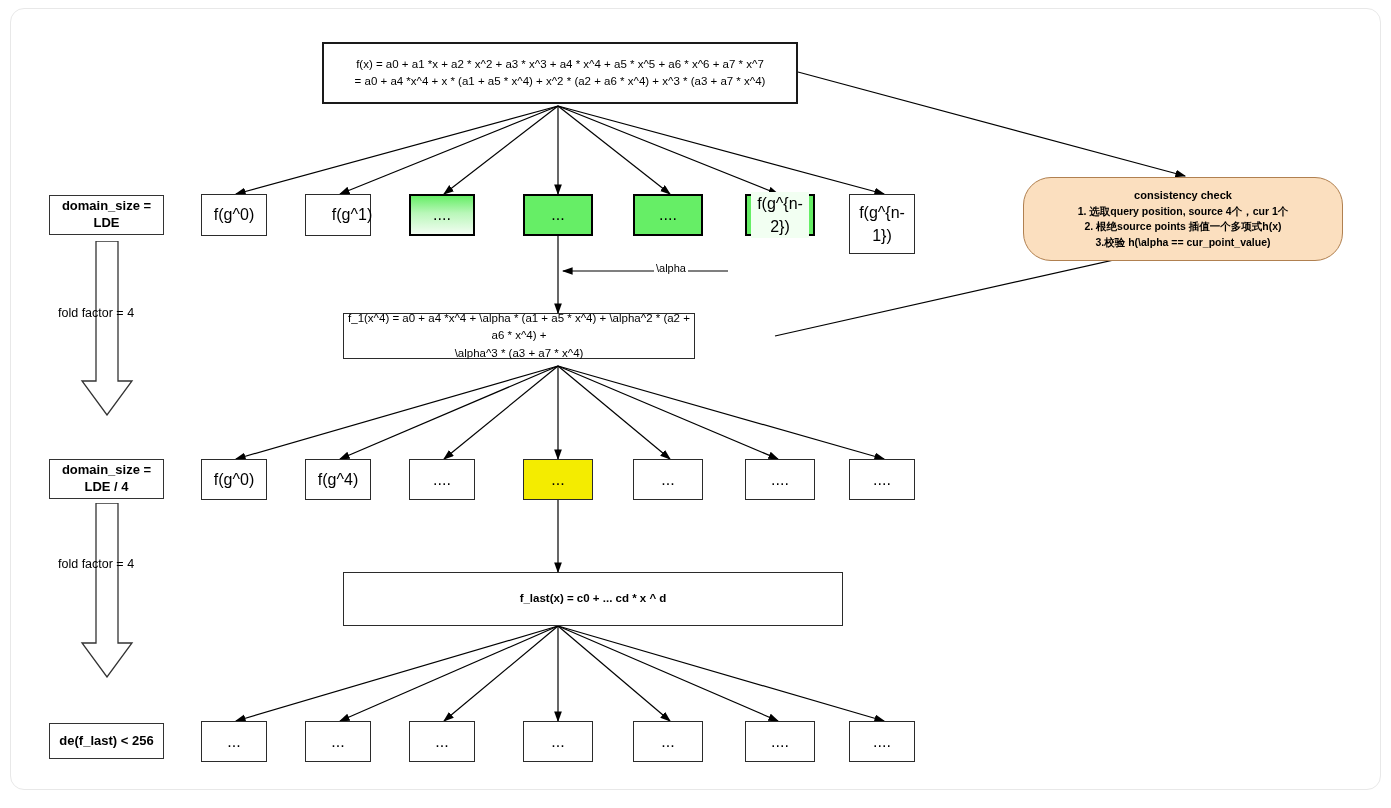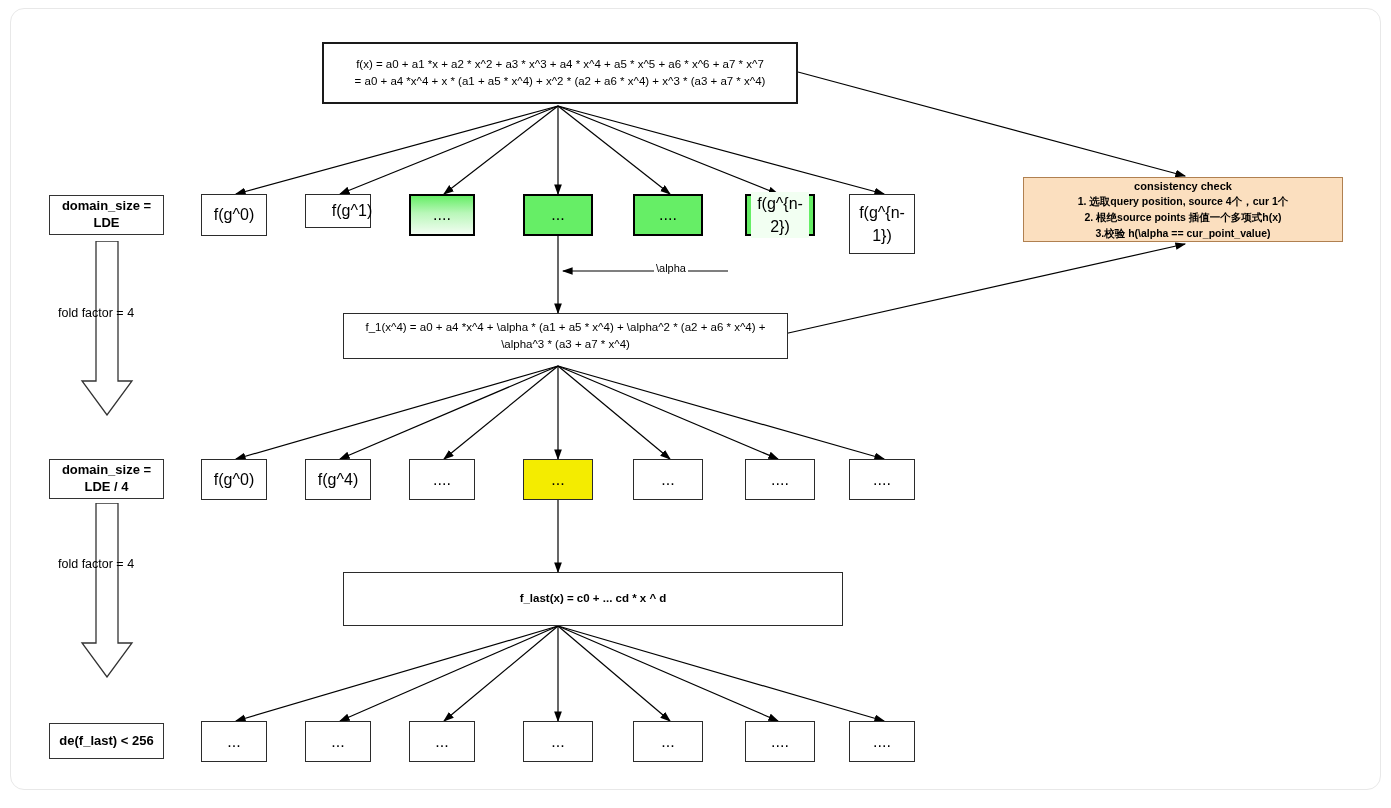--- a/index.html
+++ b/index.html
@@ -180,32 +180,32 @@
   <svg style="position:absolute;left:76px;top:241px;width:62px;height:175px;z-index:2" viewBox="0 0 62 175">
     <path d="M20,0 L42,0 L42,140 L56,140 L31,174 L6,140 L20,140 Z" fill="#ffffff" stroke="#333" stroke-width="1.3"></path>
   </svg>
   <svg style="position:absolute;left:76px;top:503px;width:62px;height:175px;z-index:2" viewBox="0 0 62 175">
     <path d="M20,0 L42,0 L42,140 L56,140 L31,174 L6,140 L20,140 Z" fill="#ffffff" stroke="#333" stroke-width="1.3"></path>
   </svg>
 
   <div class="node formula" style="left:322px; top:42px; width:476px; height:62px;">f(x) = a0 + a1 *x + a2 * x^2 + a3 * x^3 + a4 * x^4 + a5 * x^5 + a6 * x^6 + a7 * x^7
      = a0 + a4 *x^4 + x * (a1 + a5 * x^4) + x^2 * (a2 + a6 * x^4) + x^3 * (a3 + a7 * x^4)</div>
 
-  <div class="check-box" style="left:1023px; top:177px; width:320px; height:65px;">
+  <div class="check-box" style="left:1023px; top:177px; width:320px; height:84px;border-radius:28px;">
     <div class="check-title">consistency check</div>
     <div class="check-line">1. 选取query position, source 4个，cur 1个</div>
     <div class="check-line">2. 根绝source points 插值一个多项式h(x)</div>
     <div class="check-line">3.校验 h(\alpha == cur_point_value)</div>
   </div>
 
   <div id="row-lde">
       <div class="node leaf thin" style="left: 201px; top: 194px; width: 66px; height: 42px;">
         <span>f(g^0)</span>
       </div>
-      <div class="node leaf thin" style="left: 305px; top: 194px; width: 66px; height: 34px; padding-left: 32px;">
+      <div class="node leaf thin" style="left: 305px; top: 194px; width: 66px; height: 42px; padding-left: 32px;">
         <span>f(g^1)</span>
       </div>
       <div class="node leaf green-grad" style="left: 409px; top: 194px; width: 66px; height: 42px;">
         <span>....</span>
       </div>
       <div class="node leaf green-solid" style="left: 523px; top: 194px; width: 70px; height: 42px;">
         <span>...</span>
       </div>
       <div class="node leaf green-solid" style="left: 633px; top: 194px; width: 70px; height: 42px;">
         <span>....</span>
@@ -213,21 +213,21 @@
       <div class="node leaf green-solid" style="left: 745px; top: 194px; width: 70px; height: 42px;">
         <span class="hl-text">f(g^{n-2})</span>
       </div>
       <div class="node leaf thin" style="left: 849px; top: 194px; width: 66px; height: 60px;">
         <span>f(g^{n-1})</span>
       </div>
     </div>
 
   <div class="alpha-text" style="left:654px; top:262px;">\alpha</div>
 
-  <div class="node formula thin" style="left:343px; top:313px; width:445px; height:46px; border-width:1.5px;">f_1(x^4) = a0 + a4 *x^4 + \alpha * (a1 + a5 * x^4) + \alpha^2 * (a2 + a6 * x^4) +
+  <div class="node formula thin" style="left:343px; top:313px; width:352px; height:46px; border-width:1.5px;">f_1(x^4) = a0 + a4 *x^4 + \alpha * (a1 + a5 * x^4) + \alpha^2 * (a2 + a6 * x^4) +
 \alpha^3 * (a3 + a7 * x^4)</div>
 
   <div id="row-lde4">
       <div class="node leaf thin" style="left: 201px; top: 459px; width: 66px; height: 41px;">
         <span>f(g^0)</span>
       </div>
       <div class="node leaf thin" style="left: 305px; top: 459px; width: 66px; height: 41px;">
         <span>f(g^4)</span>
       </div>
       <div class="node leaf thin" style="left: 409px; top: 459px; width: 66px; height: 41px;">

